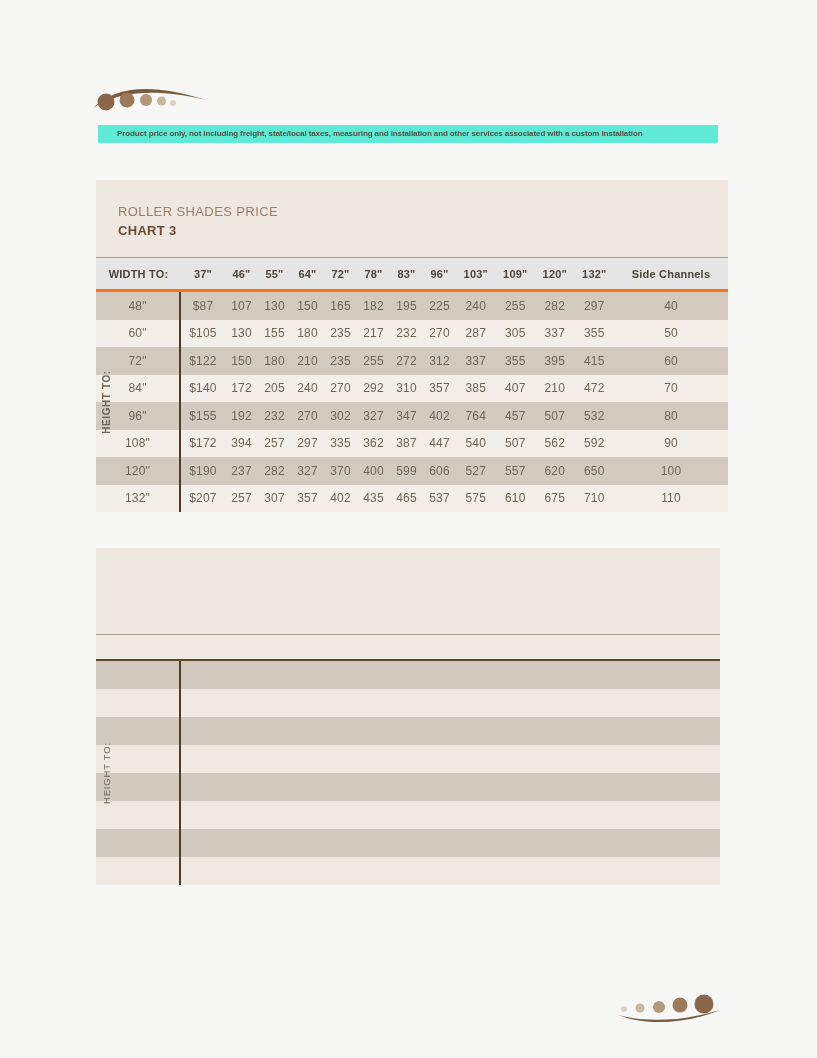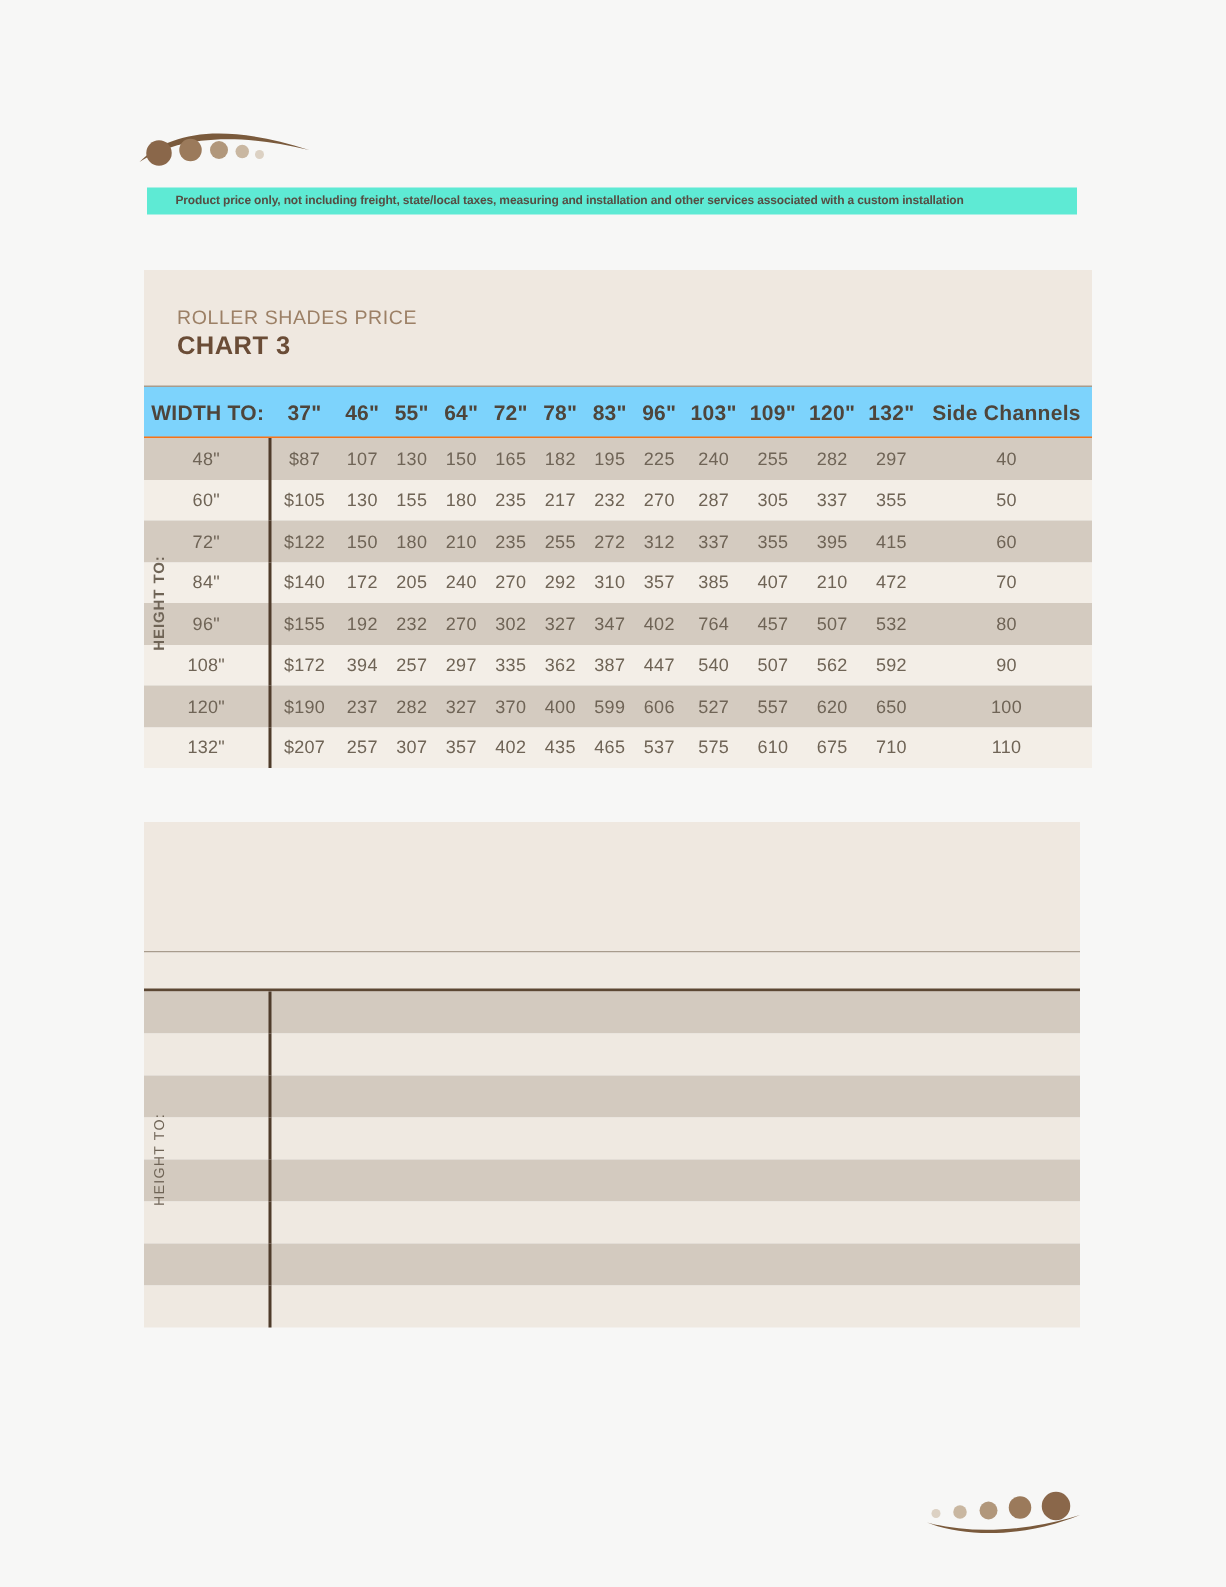--- a/index.html
+++ b/index.html
@@ -16,30 +16,30 @@
     letter-spacing:-0.1px;line-height:18px;padding-left:19px;
     box-sizing:border-box;white-space:nowrap;overflow:hidden;
   }
 
   .block1{position:absolute;left:96px;top:168px;width:632px;margin-top:12px;}
   .title-area{
     height:78px;background:#efe8e0;border-bottom:1px solid #a89c8d;
     box-sizing:border-box;padding:24px 0 0 22px;
   }
   .subtitle{font-size:13px;color:#9c8066;letter-spacing:0.4px;line-height:16px;}
-  .title{font-size:17px;font-weight:700;color:#6a4c36;letter-spacing:0.3px;line-height:21px;}
+  .title{font-size:13px;font-weight:700;color:#6a4c36;letter-spacing:0.3px;line-height:21px;}
 
   .grid-row{
     display:grid;
     grid-template-columns:85px 44px repeat(7,33px) repeat(4,39.5px) 1fr;
     align-items:center;
   }
   .header-row{
-    height:34px;background:#7dd3fc;border-bottom:1px solid #f97316;
-    box-sizing:border-box;font-weight:700;font-size:14px;color:#4e453b;
+    height:34px;background:#e5e5e5;border-bottom:3px solid #f97316;
+    box-sizing:border-box;font-weight:700;font-size:11px;color:#4e453b;
   }
   .hcell{text-align:center;letter-spacing:0.2px;}
   .rows{position:relative;}
   .trow{height:27.5px;font-size:12px;color:#6f6456;}
   .trow.dark{background:#d4cbc0;}
   .trow.light{background:#f3eee7;}
   .tcell{text-align:center;letter-spacing:0.2px;}
   .label-cell{
     border-right:2px solid #4e3b2a;height:100%;display:flex;
     align-items:center;justify-content:center;box-sizing:border-box;

